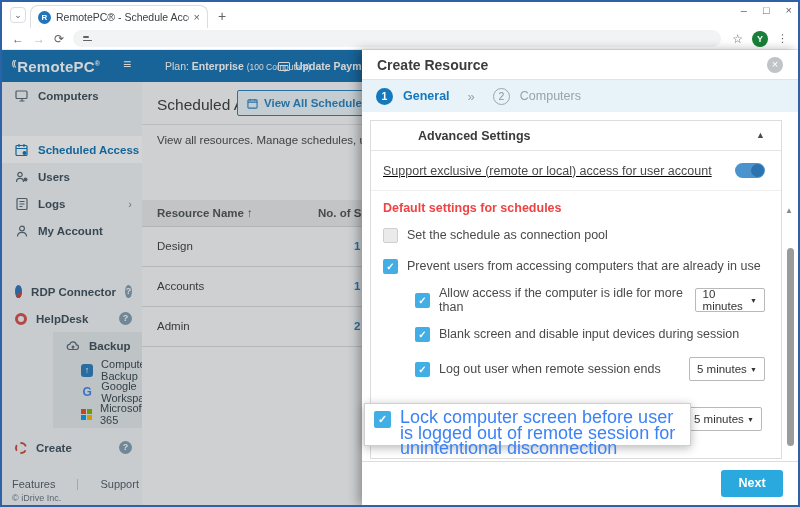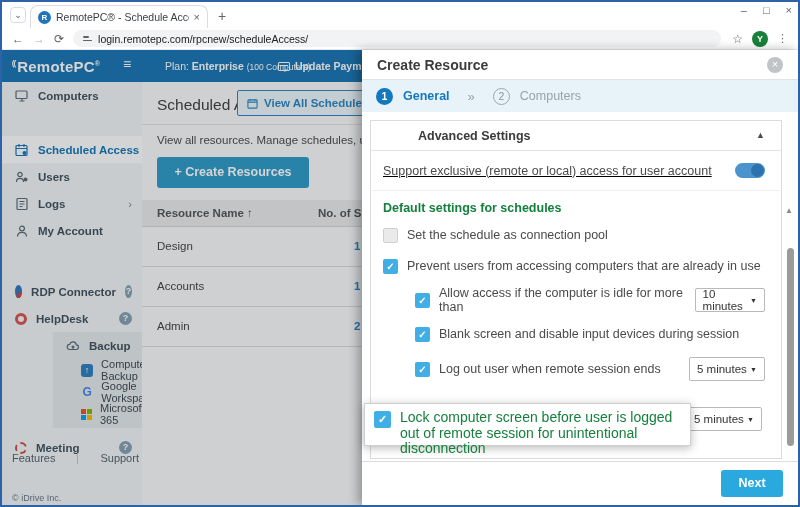--- a/index.html
+++ b/index.html
@@ -42,21 +42,21 @@
   .card-ic:after { content:""; position:absolute; left:1px; right:1px; top:2px; height:1px; background:#fff; }
 
   .sidebar { position:absolute; top:32px; left:0; width:140px; bottom:0; background:#f4f6f7; }
   .side-item { position:absolute; left:0; width:140px; height:27px; display:flex; align-items:center; gap:9px; padding:0 10px 0 13px; font-size:11.5px; font-weight:600; color:#42525e; }
   .side-item .lbl { white-space:nowrap; }
   .side-item.active { background:#ffffff; color:#1577b6; }
   .side-item .chev { margin-left:auto; color:#7a8894; font-size:11px; font-weight:normal; }
   .help-dot { margin-left:auto; width:13px; height:13px; border-radius:50%; background:#86a0b3; color:#fff; font-size:9px; font-weight:bold; text-align:center; line-height:13px; }
   .backup-block { position:absolute; left:16px; top:250px; width:140px; height:96px; background:#e7eaec;margin-left:35px; }
   .sub-item { position:absolute; left:0; width:140px; height:22px; display:flex; align-items:center; gap:8px; padding:0 10px 0 28px; font-size:11px; color:#3e4a52; }
-  .side-links { position:absolute; left:10px; top:370px; display:flex; gap:22px; align-items:center; font-size:11px; color:#55616b; }
+  .side-links { position:absolute; left:10px; top:396px; display:flex; gap:22px; align-items:center; font-size:11px; color:#55616b; }
   .side-links .sep { width:1px; height:11px; background:#c3c9cd; }
   .copyright { position:absolute; left:10px; top:411px; font-size:9px; color:#6b7680; }
   .gws { font-weight:bold; color:#4285f4; font-size:12px; width:14px; text-align:center; }
   .msgrid { width:11px; height:11px; display:grid; grid-template-columns:5px 5px; grid-template-rows:5px 5px; gap:1px; }
   .msgrid i:nth-child(1){background:#f25022;} .msgrid i:nth-child(2){background:#7fba00;}
   .msgrid i:nth-child(3){background:#00a4ef;} .msgrid i:nth-child(4){background:#ffb900;}
   .cb-ic { width:13px; height:13px; border-radius:3px; background:#2e7fc0; color:#fff; font-size:9px; line-height:13px; text-align:center; }
   .ring { width:12px; height:12px; border-radius:50%; border:3.5px solid #d9534f; }
   .meet-ic { width:12px; height:12px; border-radius:50%; border:2px dashed #cf4a3e; }
   .rdp-ic { width:13px; height:13px; border-radius:50%; background:#2f78c0; position:relative; overflow:hidden; }
@@ -95,34 +95,34 @@
   .card-head .t { position:absolute; left:12px; top:8px; font-size:12.5px; font-weight:bold; color:#3a3a3a;margin-left:35px; }
   .collapse { position:absolute; right:16px; top:9px; font-size:9px; color:#4a4a4a; }
   .toggle-row { display:flex; align-items:center; padding:0 16px 0 12px; border-bottom:1px solid #f0f0f0; }
   .toggle-row .lab { font-size:12.5px; color:#4a4a4a; }
   .tr1 { height:38px; } .tr2 { height:40px;text-decoration:underline; }
   .toggle { margin-left:auto; width:30px; height:15px; border-radius:8px; position:relative; }
   .toggle.off { background:#c9ccce; }
   .toggle.off .knob { position:absolute; left:1px; top:1px; width:13px; height:13px; border-radius:50%; background:#fff; }
   .toggle.on { background:#4a93cc; }
   .toggle.on .knob { position:absolute; right:1px; top:1px; width:13px; height:13px; border-radius:50%; background:#2b72ae; }
-  .subhead { margin:10px 12px 0; font-size:12.5px; font-weight:600; color:#15803d; }
+  .subhead { margin:10px 12px 0; font-size:12.5px; font-weight:600; color:#ef4444; }
   .cb-row { display:flex; align-items:center; gap:9px; margin:9px 16px 0 12px; min-height:22px; }
   .cb-row.indent { margin-left:44px; }
   .checkbox { flex:0 0 auto; width:15px; height:15px; border-radius:2px; }
   .checkbox.unchecked { background:#eaeaea; border:1px solid #cfcfcf; }
   .checkbox.checked { background:#41aee6; color:#fff; font-size:10px; font-weight:bold; text-align:center; line-height:15px; }
   .cb-lab { font-size:12.5px; color:#4a4a4a; }
   .dropdown { margin-left:auto; width:76px; height:24px; border:1px solid #b9b9b9; border-radius:2px; background:#fff; display:flex; align-items:center; justify-content:space-between; padding:8px 7px; }
   .dropdown .val { font-size:11.5px; color:#333; }
   .dropdown .caret { font-size:7px; color:#333; }
   .dd-abs { position:absolute; left:324px; top:295px; margin:0; z-index:1; }
   .callout { position:absolute; left:2px; top:291px; width:327px; height:43px; background:#fff; border:1px solid #cfcfcf; box-shadow:0 2px 9px rgba(0,0,0,0.28); z-index:5; display:flex; gap:9px; padding:6px 9px; }
   .callout .checkbox { width:17px; height:17px; line-height:17px; font-size:11px; margin-top:1px; }
-  .callout .cb-lab { font-size:14px; color:#15803d; line-height:15.5px; }
+  .callout .cb-lab { font-size:18px; color:#3b82f6; line-height:15.5px; }
   .scroll-up { position:absolute; right:5px; top:94px; font-size:8px; color:#8a8a8a; }
   .scroll-thumb { position:absolute; right:4px; top:136px; width:7px; height:198px; border-radius:4px; background:#9b9b9b; }
   .panel-foot { position:absolute; left:0; right:0; bottom:0; height:44px; background:#fff; border-top:1px solid #ddd; }
   .next-btn { position:absolute; right:15px; top:8px; width:62px; height:27px; background:#29a9de; color:#fff; border:none; border-radius:3px; font-size:12.5px; font-weight:bold; text-align:center; line-height:27px; }
 
   svg.ic { width:14px; height:14px; flex:0 0 auto; }
 </style>
 </head>
 <body>
 
@@ -144,21 +144,20 @@
   </div>
   <div class="urlbar">
     <span class="nav-ic">←</span>
     <span class="nav-ic dim">→</span>
     <span class="nav-ic">⟳</span>
     <div class="url-pill">
       <span class="site-ic">
           <i></i>
           <i></i>
         </span>
-      <span class="url-text">login.remotepc.com/rpcnew/scheduleAccess/</span>
     </div>
     <span class="star">☆</span>
     <span class="avatar">Y</span>
     <span class="kebab">⋮</span>
   </div>
 
   <div class="app">
 
     <div class="appheader">
       <div class="logo"><span class="arc">⸨</span><span>RemotePC</span><sup>®</sup></div>
@@ -248,21 +247,21 @@
               <i></i>
               <i></i>
               <i></i>
             </span>
           <span>Microsoft Office 365</span>
         </div>
       </div>
 
       <div class="side-item" style="top:352px">
         <span class="meet-ic"></span>
-        <span class="lbl">Meeting</span>
+        <span class="lbl">Create</span>
         <span class="help-dot">?</span>
       </div>
 
       <div class="side-links">
         <span>Features</span>
         <span class="sep"></span>
         <span>Support</span>
         <span class="sep"></span>
         <span>FAQs</span>
       </div>
@@ -273,21 +272,20 @@
       <div class="page-title">Scheduled Access</div>
       <div class="viewall-btn">
         <svg class="ic" style="width:11px;height:11px" viewBox="0 0 12 12">
             <rect x="1" y="2" width="10" height="9" rx="1" fill="none" stroke="#2e86c1" stroke-width="1.2"></rect>
             <path d="M1 4.5h10M3.5 1v2M8.5 1v2" stroke="#2e86c1" stroke-width="1.2"></path>
           </svg>
         <span>View All Schedules</span>
       </div>
       <div class="title-divider"></div>
       <div class="desc">View all resources. Manage schedules, users, a</div>
-      <button class="create-btn">+ Create Resources</button>
       <div class="tbl-head">
         <span class="c1">Resource Name ↑</span>
         <span class="c2">No. of Schedule(s)</span>
       </div>
       <div class="tbl-row" style="top:145px">
         <span class="name">Design</span>
         <span class="cnt">1</span>
       </div>
       <div class="tbl-row" style="top:185px">
         <span class="name">Accounts</span>

